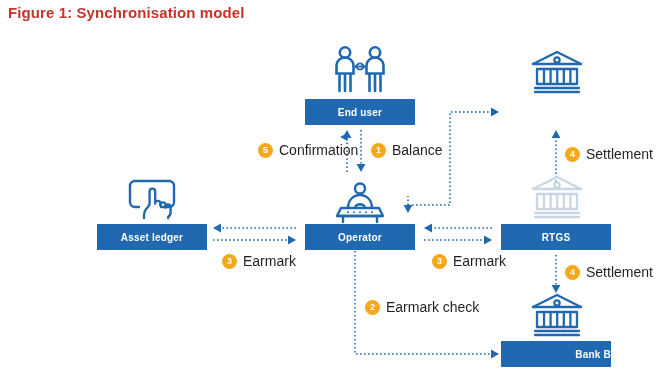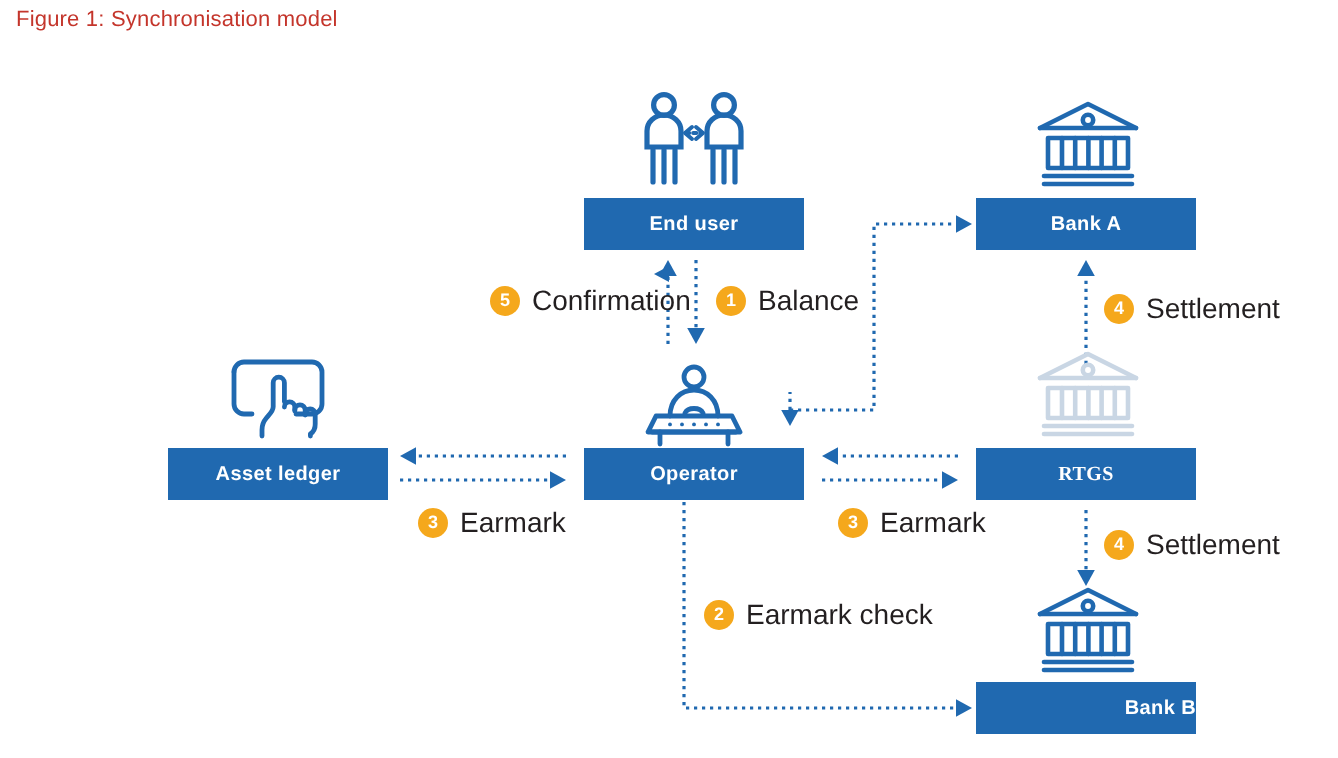--- a/index.html
+++ b/index.html
@@ -5,25 +5,25 @@
   html,body{margin:0;padding:0;}
   body{
     width:669px;height:379px;
     background:#ffffff;
     font-family:"Liberation Sans", sans-serif;
     position:relative;
     overflow:hidden;
   }
   #figure-title{
     position:absolute;left:8px;top:4px;
-    font-size:11px;font-weight:normal;
+    font-size:15px;font-weight:bold;
     color:#c4352b;
     letter-spacing:0.1px;
   }
-  .canvas{position:absolute;left:0;top:0;width:552px;height:379px;}
+  .canvas{position:absolute;left:13px;top:0;width:552px;height:379px;}
   .node-box{
     position:absolute;
     background:#2069b0;
     color:#ffffff;
     font-size:10px;font-weight:bold;
     display:flex;align-items:center;justify-content:center;
     letter-spacing:0.2px;
     box-sizing:border-box;
   }
   .node-icon{position:absolute;}
@@ -219,33 +219,30 @@
       <line x1="39.4" y1="20" x2="39.4" y2="35"></line>
       <line x1="4" y1="39" x2="48" y2="39"></line>
       <line x1="4" y1="43" x2="48" y2="43"></line>
     </g>
   </svg>
 
   <div class="node-box" style="left:292px;top:99px;width:110px;height:26px;">
     <span>End user</span>
   </div>
 
-  <div class="node-box" style="left:488px;top:99px;width:110px;height:26px;">
-    <span>Bank A</span>
-  </div>
 
   <div class="node-box" style="left:84px;top:224px;width:110px;height:26px;">
     <span>Asset ledger</span>
   </div>
 
   <div class="node-box" style="left:292px;top:224px;width:110px;height:26px;justify-content:center;">
     <span>Operator</span>
   </div>
 
-  <div class="node-box" style="left:488px;top:224px;width:110px;height:26px;font-family:Liberation Serif, serif;">
+  <div class="node-box" style="left:488px;top:224px;width:110px;height:26px;">
     <span>RTGS</span>
   </div>
 
   <div class="node-box" style="left:488px;top:341px;width:110px;height:26px;justify-content:flex-end;">
     <span>Bank B</span>
   </div>
 
   <div class="step-label" style="left:245px;top:142px;">
     <span class="badge">5</span>
     <span class="step-text">Confirmation</span>

